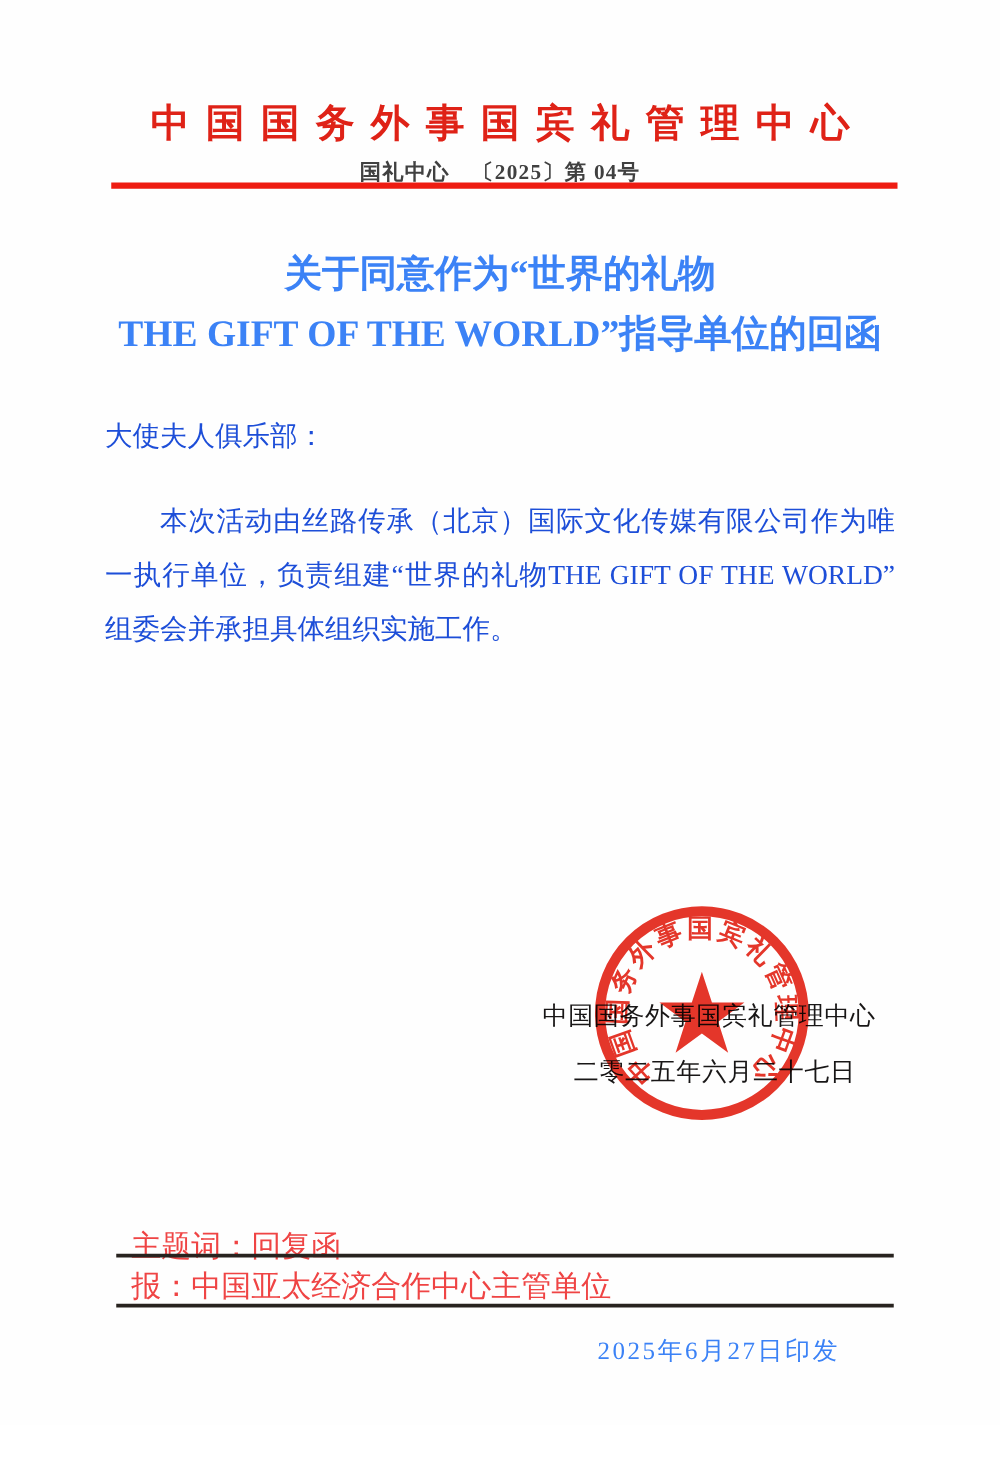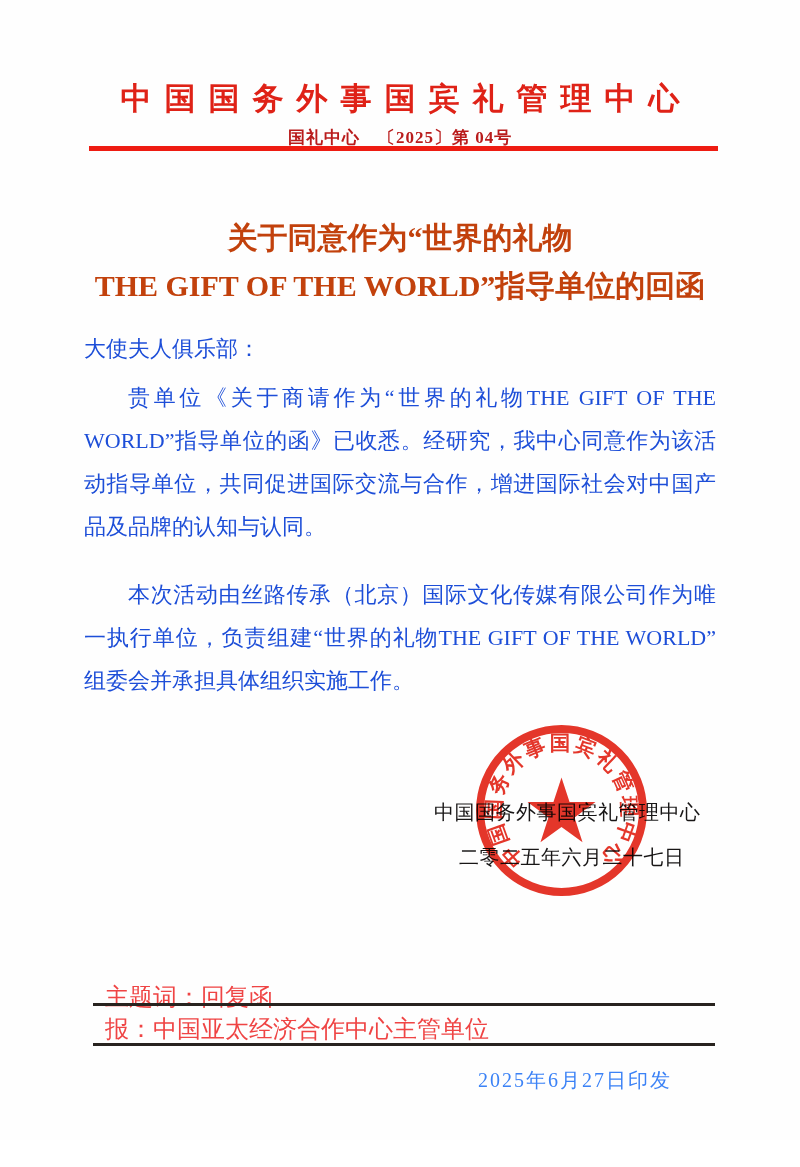--- a/index.html
+++ b/index.html
@@ -17,32 +17,32 @@
     text-align:center;
     font-size:31px;font-weight:bold;
     color:#df2217;
     letter-spacing:13px;text-indent:13px;
     white-space:nowrap;
   }
   .doc-no{
     position:absolute;top:126px;left:0;right:0;
     text-align:center;
     font-size:17px;font-weight:bold;
-    color:#b91c1c;letter-spacing:1px;
+    color:#404040;letter-spacing:1px;
   }
   .red-rule{
     position:absolute;top:146px;left:89px;
     width:629px;height:5px;
     background:#ee1c12;
   }
   
   .doc-title{
-    position:absolute;top:194px;left:0;right:0;
+    position:absolute;top:176px;left:0;right:0;
     text-align:center;
-    font-weight:bold;color:#c2410c;
+    font-weight:bold;color:#3b82f6;
     font-size:30px;line-height:48px;
   }
   .doc-title .line{display:block;}
   
   .body-block{
     position:absolute;top:327px;left:84px;width:632px;
     font-size:22px;line-height:43px;
     text-align:justify;text-justify:inter-ideograph;
     color:#1d4ed8;
   }
@@ -94,21 +94,20 @@
   <div class="doc-no">国礼中心　〔2025〕第 04号</div>
   <div class="red-rule"></div>
 
   <h1 class="doc-title">
     <span class="line">关于同意作为“世界的礼物</span>
     <span class="line">THE GIFT OF THE WORLD”指导单位的回函</span>
   </h1>
 
   <div class="body-block">
     <p class="salutation">大使夫人俱乐部：</p>
-    <p class="para">贵单位《关于商请作为“世界的礼物THE GIFT OF THE WORLD”指导单位的函》已收悉。经研究，我中心同意作为该活动指导单位，共同促进国际交流与合作，增进国际社会对中国产品及品牌的认知与认同。</p>
     <p class="para second">本次活动由丝路传承（北京）国际文化传媒有限公司作为唯一执行单位，负责组建“世界的礼物THE GIFT OF THE WORLD”组委会并承担具体组织实施工作。</p>
   </div>
 
   <div class="signature-org">中国国务外事国宾礼管理中心</div>
   <div class="signature-date">二零二五年六月二十七日</div>
 
   <svg class="seal" viewBox="0 0 200 200" xmlns="http://www.w3.org/2000/svg" aria-hidden="true">
     <circle cx="100" cy="100" r="91" fill="none" stroke="#e32619" stroke-width="9"></circle>
     <path id="sealArc" d="M 66,158.9 A 68 68 0 1 1 134,158.9" fill="none"></path>
     <text font-size="23" font-weight="bold" fill="#e32619" letter-spacing="3" font-family="Liberation Serif, DejaVu Serif, serif">

